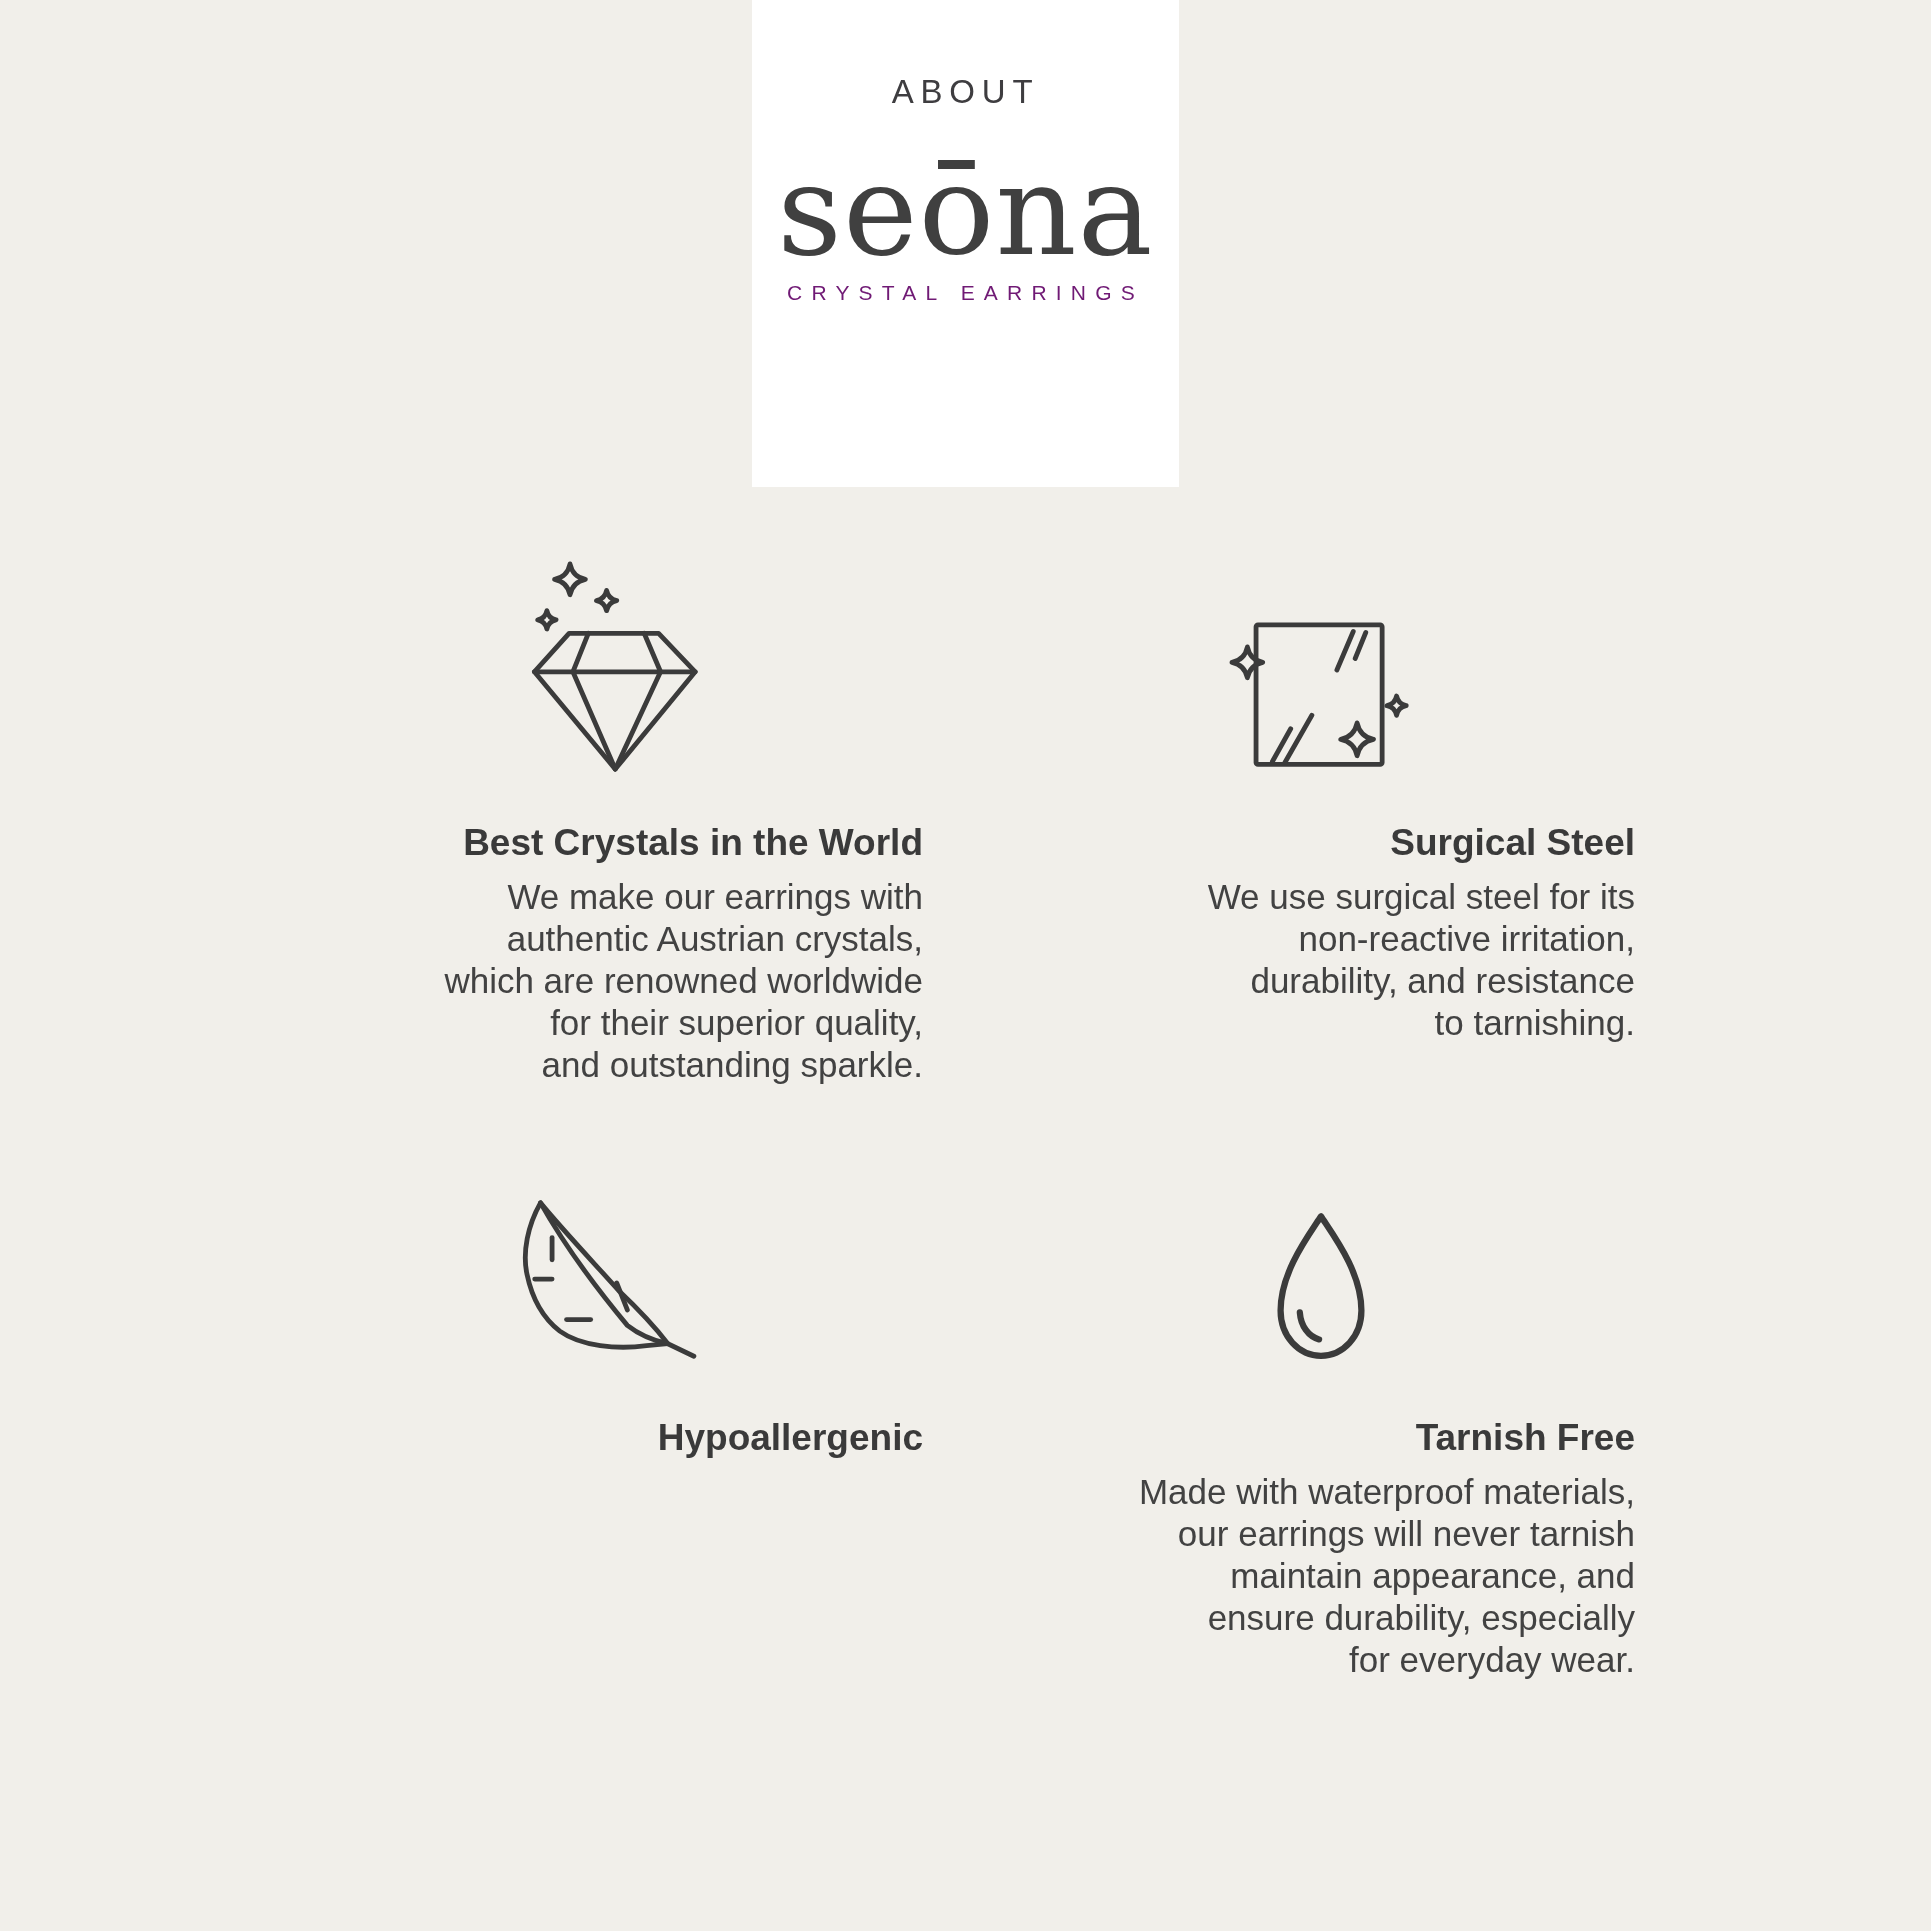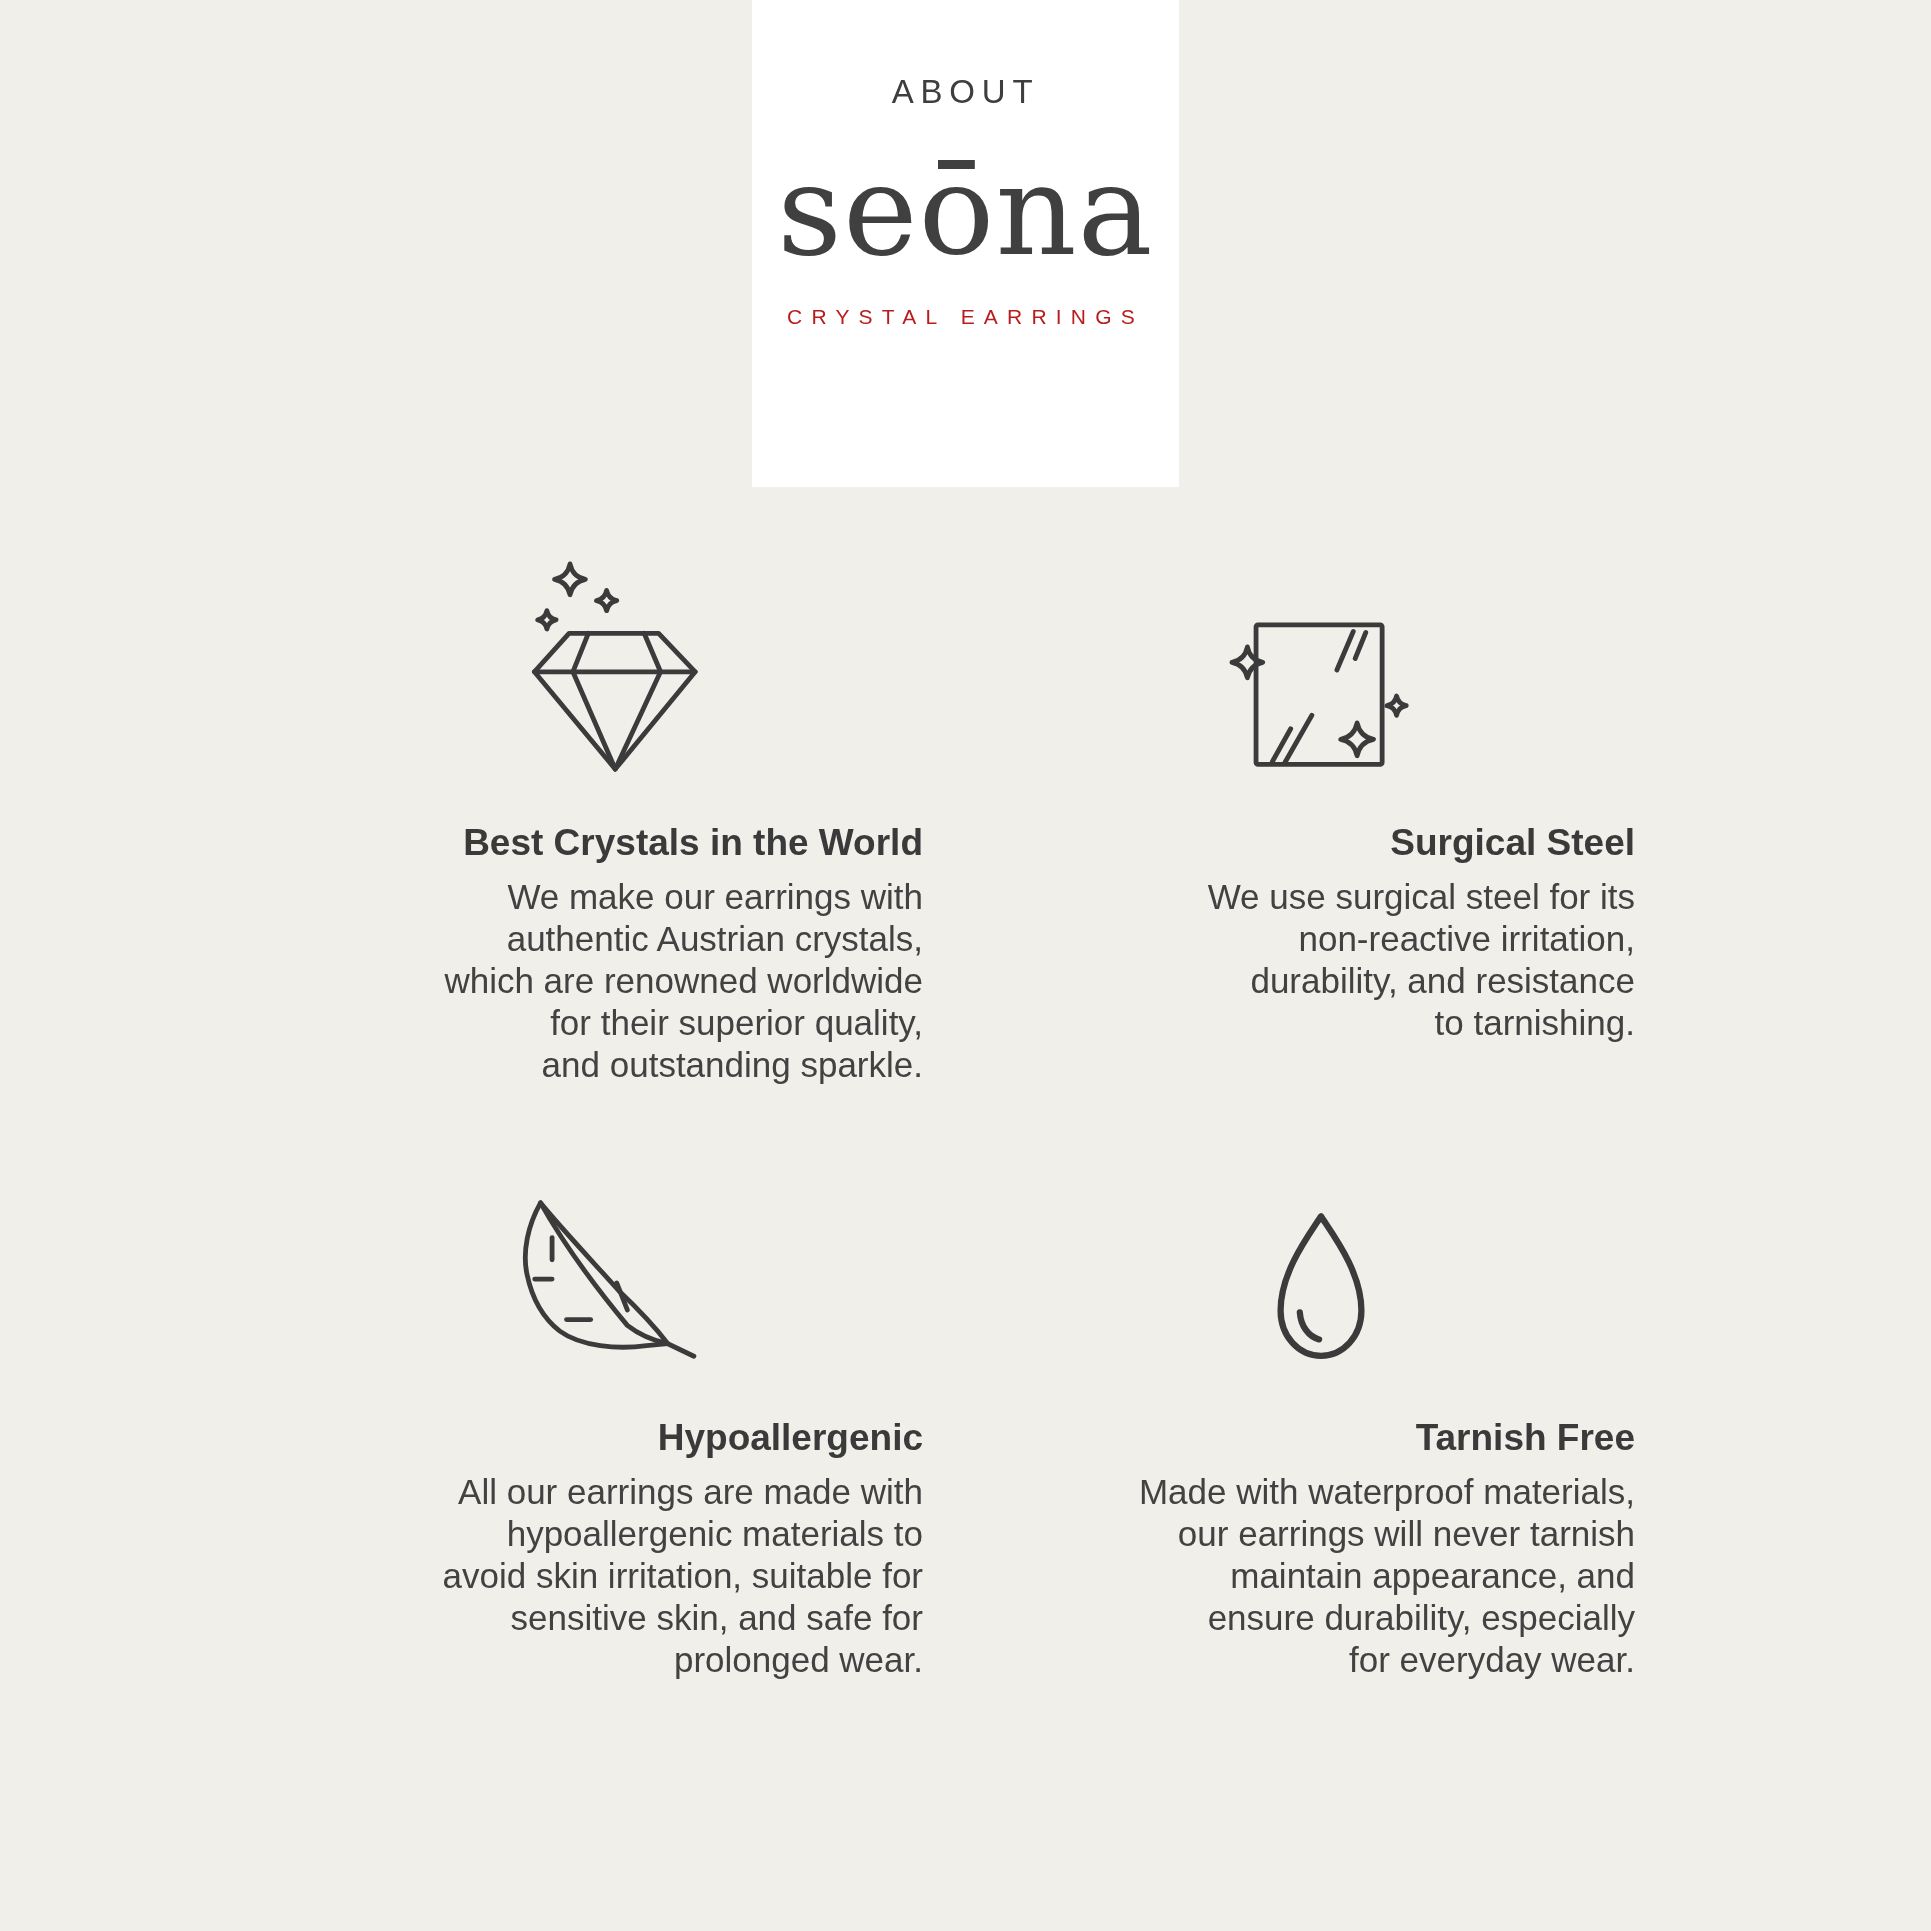--- a/index.html
+++ b/index.html
@@ -13,21 +13,21 @@
   }
   .about-label{
     margin-top:73px;font-size:33px;font-weight:500;letter-spacing:6.8px;
     color:#3e3d40;
   }
   .logo{
     margin-top:29px;font-family:"DejaVu Serif",serif;font-weight:400;
     font-size:126px;line-height:1.12;color:#404040;letter-spacing:1px;
   }
   .tagline{
-    margin-top:24px;font-size:21px;letter-spacing:9.2px;color:#b91c1c;
+    margin-top:0;font-size:21px;letter-spacing:9.2px;color:#701a75;
   }
   .feature{position:absolute;width:628px;text-align:right;}
   .icon-wrap{display:flex;justify-content:center;align-items:flex-end;}
   #f1 .icon-wrap,#f2 .icon-wrap{height:214px;}
   #f3 .icon-wrap,#f4 .icon-wrap{height:166px;}
   .feature h3{
     margin:46px 0 0 0;font-size:37px;font-weight:700;color:#3a3a3a;line-height:1.25;
   }
   #f3 h3,#f4 h3{margin-top:52px;}
   .feature p{
@@ -109,25 +109,20 @@
           <path d="M20 4 C7 27 1 55 6 78 C11 102 22 123 40 137 C62 153 100 156 130 152 L152 150 C138 132 120 113 102 96 C78 69 42 31 20 4 Z"></path>
           <path d="M20 4 C42 43 75 89 110 131 C124 142 138 147 152 150 L179 163"></path>
           <path d="M32 40 L32 63"></path>
           <path d="M14 83 L32 83"></path>
           <path d="M47 125 L72 125"></path>
           <path d="M99 87 L110 115"></path>
         </g>
       </svg>
     </div>
     <h3>Hypoallergenic</h3>
-    <p>All our earrings are made with
-hypoallergenic materials to
-avoid skin irritation, suitable for
-sensitive skin, and safe for
-prolonged wear.</p>
   </section>
 
   <section class="feature" id="f4">
     <div class="icon-wrap">
       <svg class="icon" width="102" height="153" viewBox="0 0 106 158">
         <g stroke-width="6.5">
           <path d="M53 6 C40 26 11 64 11 104 C11 131 30 151 53 151 C76 151 95 131 95 104 C95 64 66 26 53 6 Z"></path>
           <path d="M31 106 C32 120 40 131 51 134"></path>
         </g>
       </svg>

